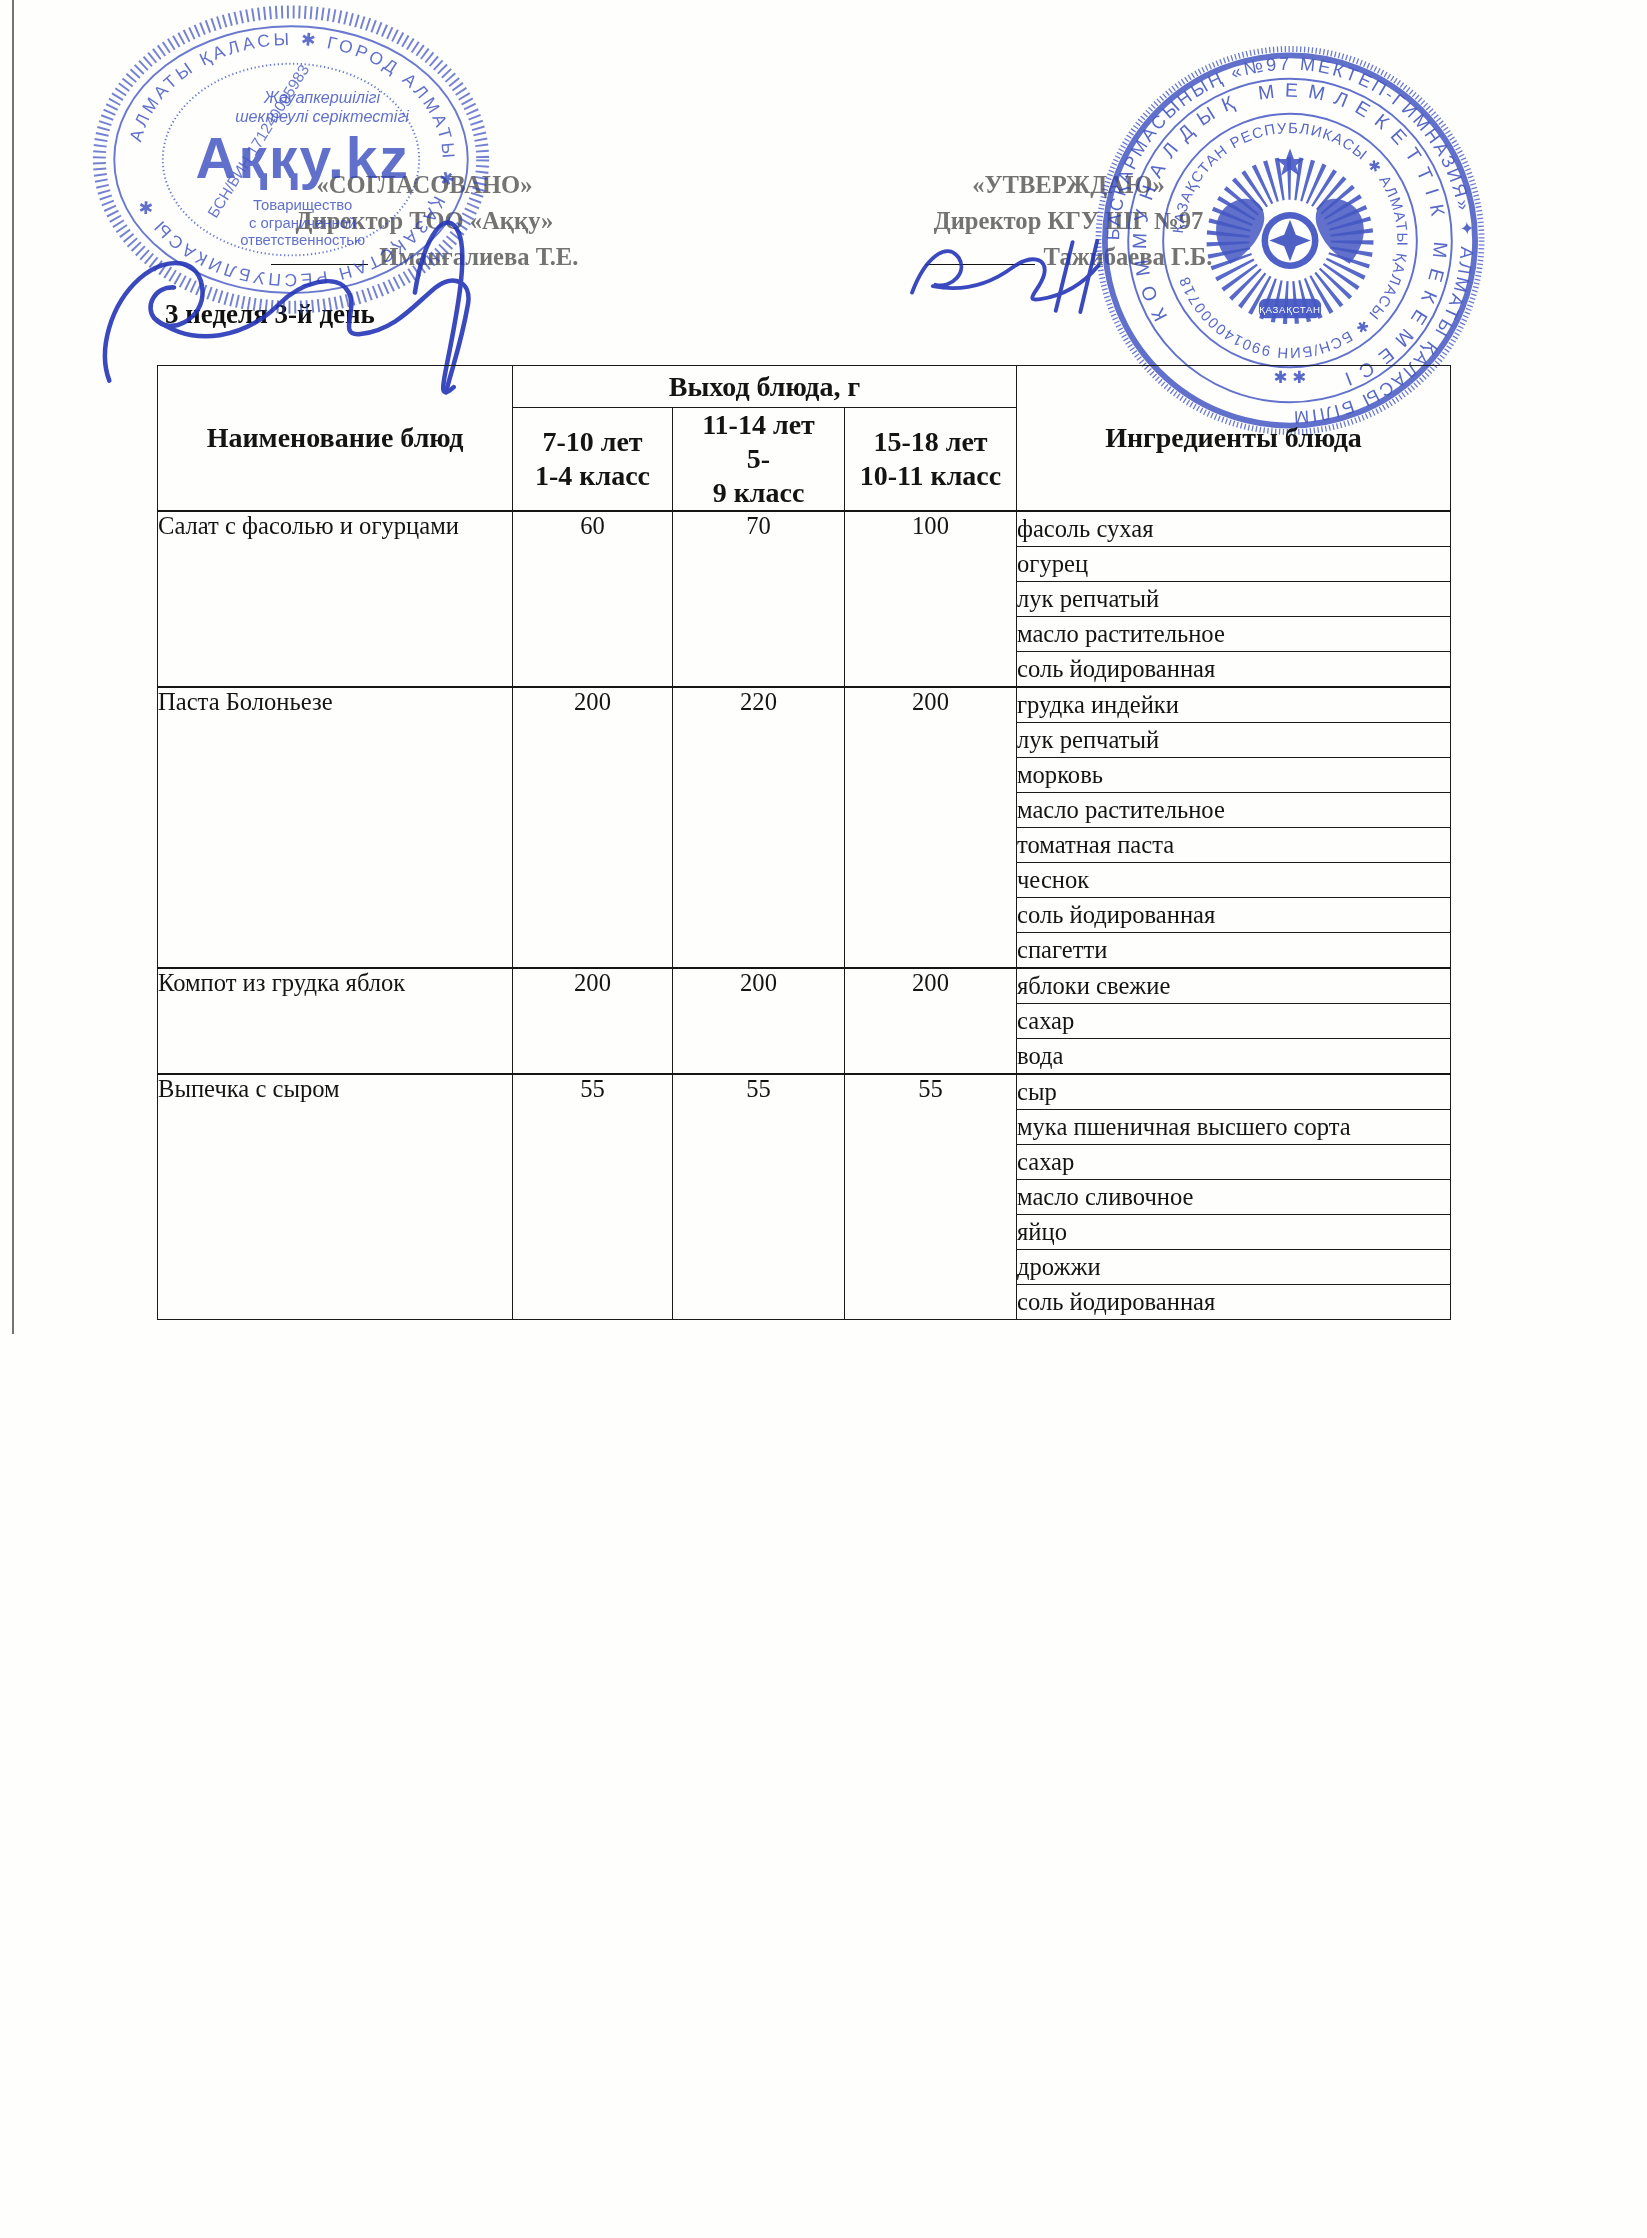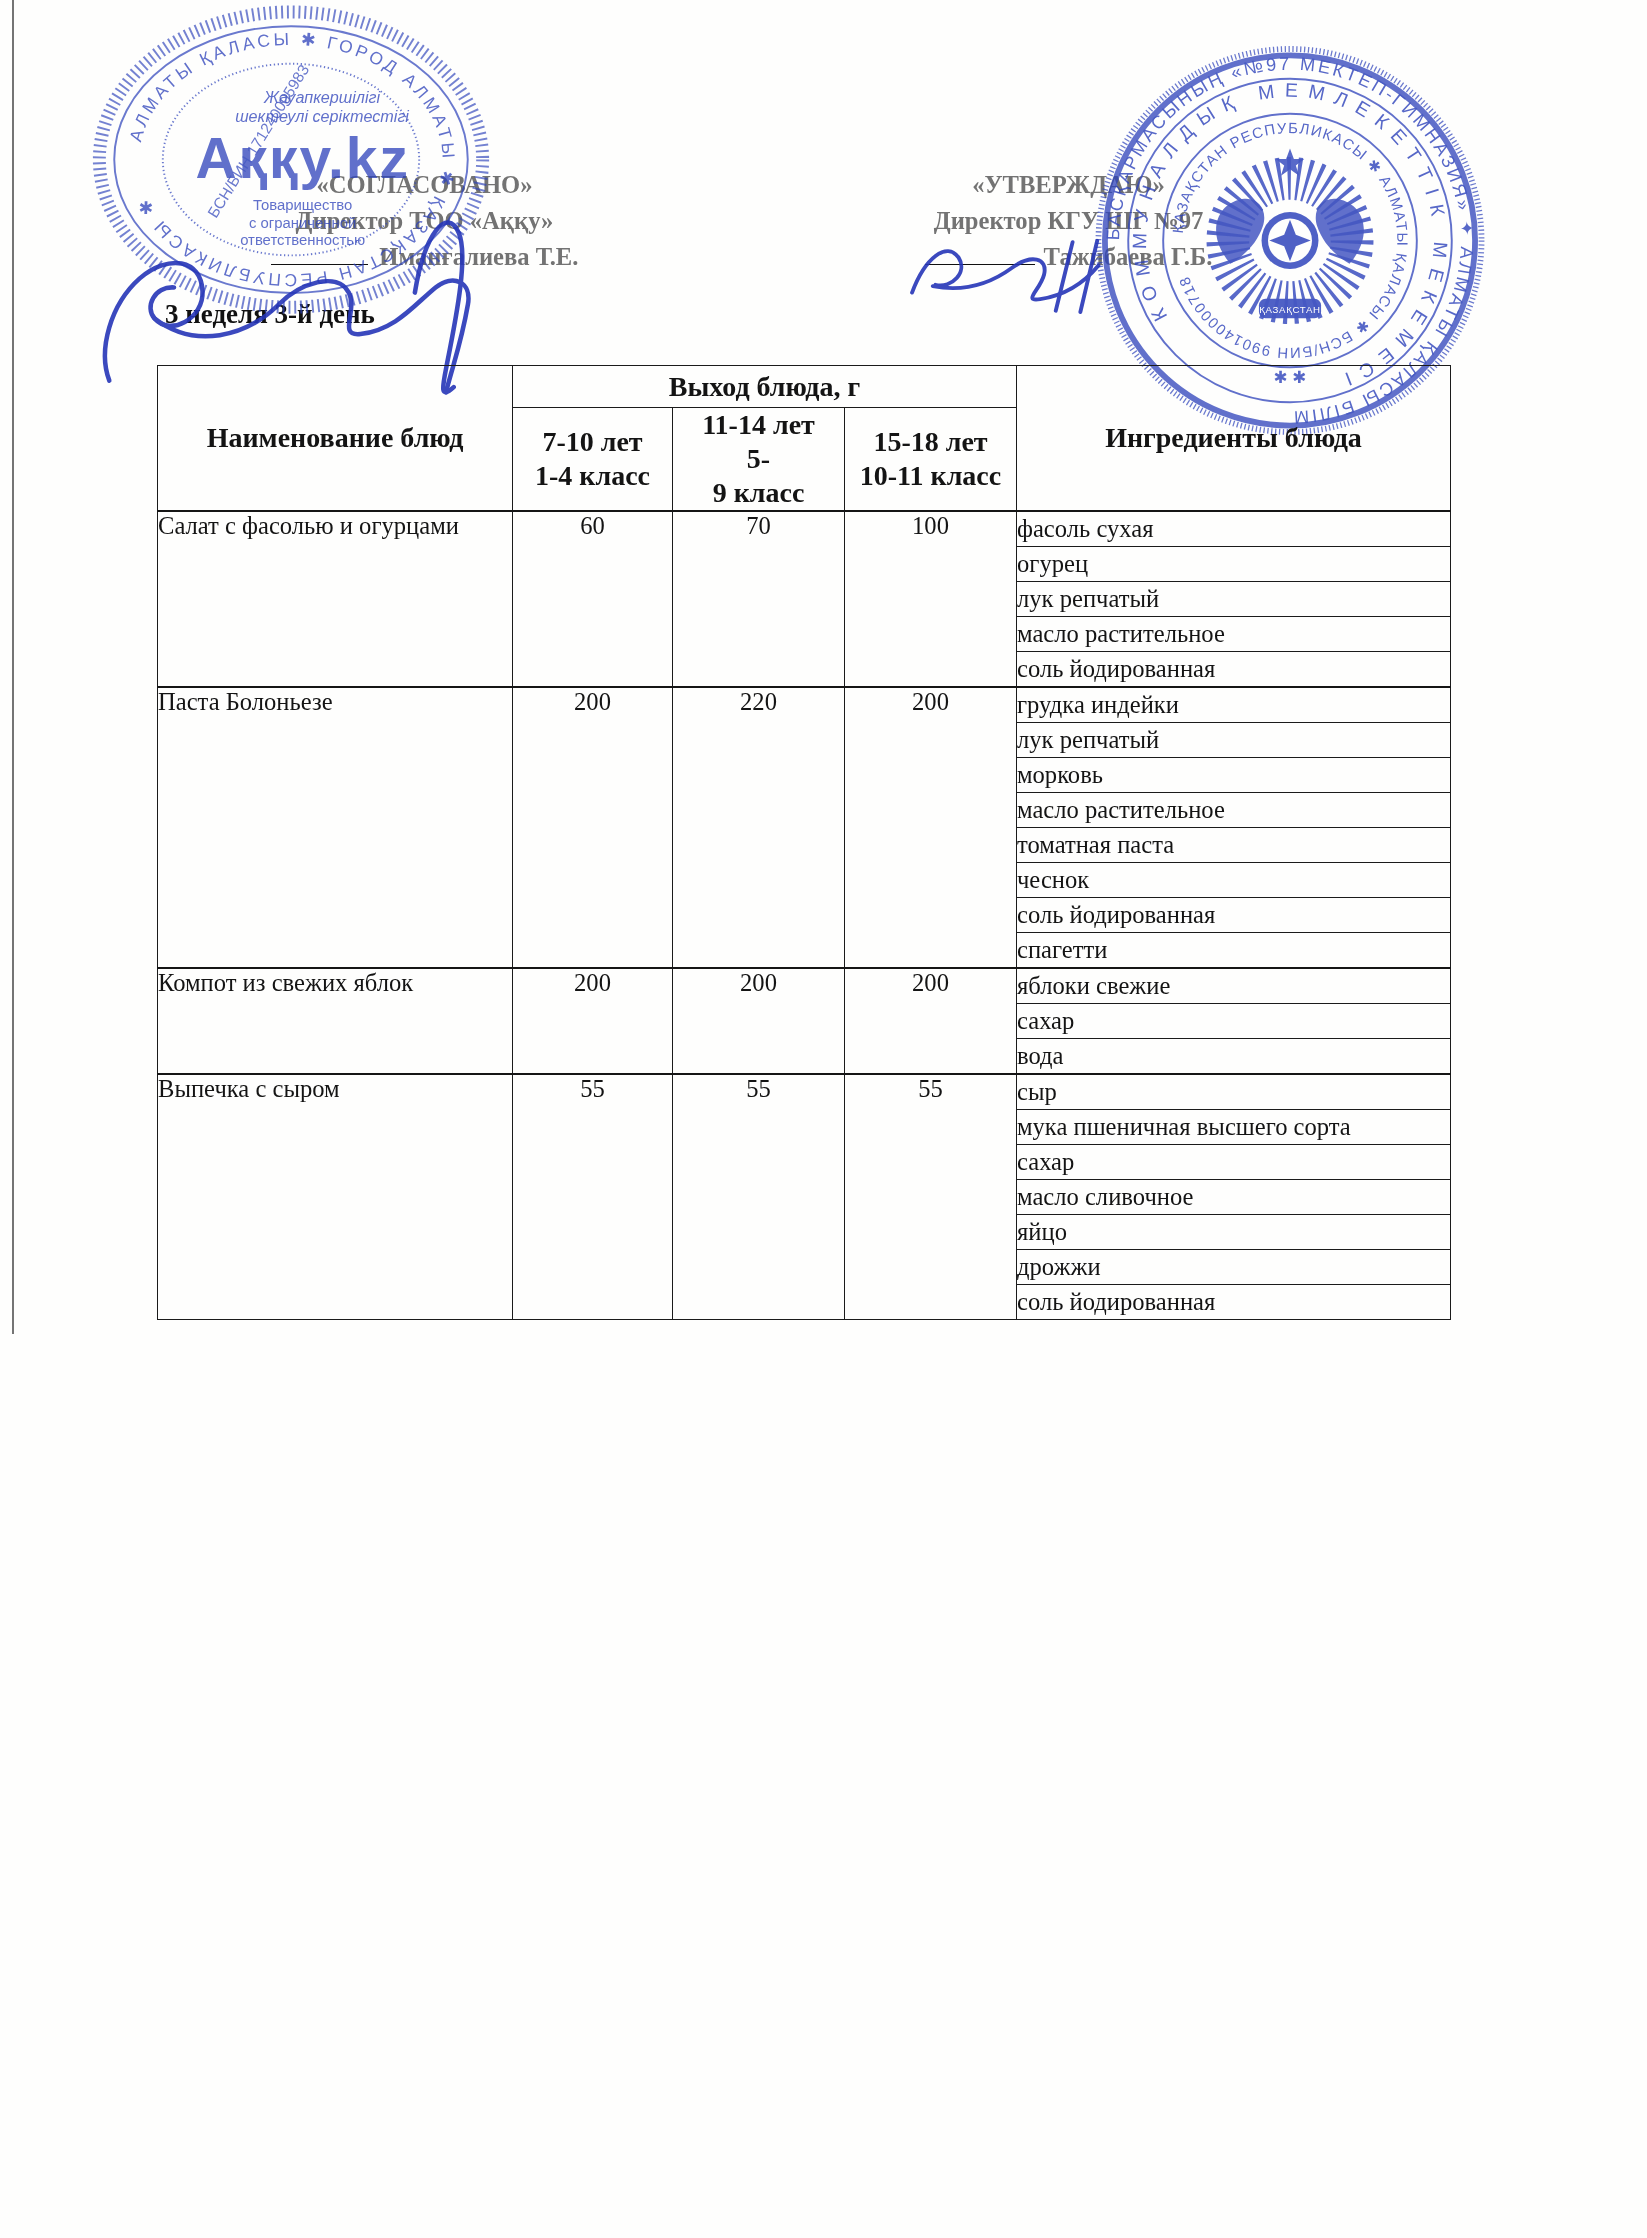--- a/index.html
+++ b/index.html
@@ -210,21 +210,21 @@
         <tr>
           <td class="ingredient">чеснок</td>
         </tr>
         <tr>
           <td class="ingredient">соль йодированная</td>
         </tr>
         <tr>
           <td class="ingredient">спагетти</td>
         </tr>
         <tr class="dish-start">
-          <td class="dish" rowspan="3">Компот из свежих яблок</td>
+          <td class="dish" rowspan="3">Компот из грудка яблок</td>
           <td class="portion" rowspan="3">200</td>
           <td class="portion" rowspan="3">200</td>
           <td class="portion" rowspan="3">200</td>
           <td class="ingredient">яблоки свежие</td>
         </tr>
         <tr>
           <td class="ingredient">сахар</td>
         </tr>
         <tr>
           <td class="ingredient">вода</td>

